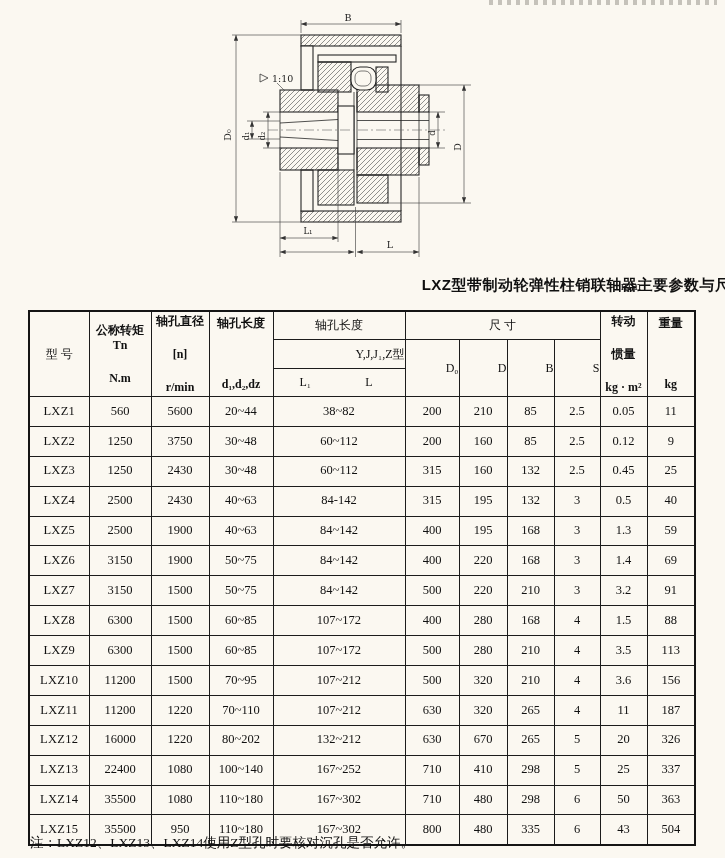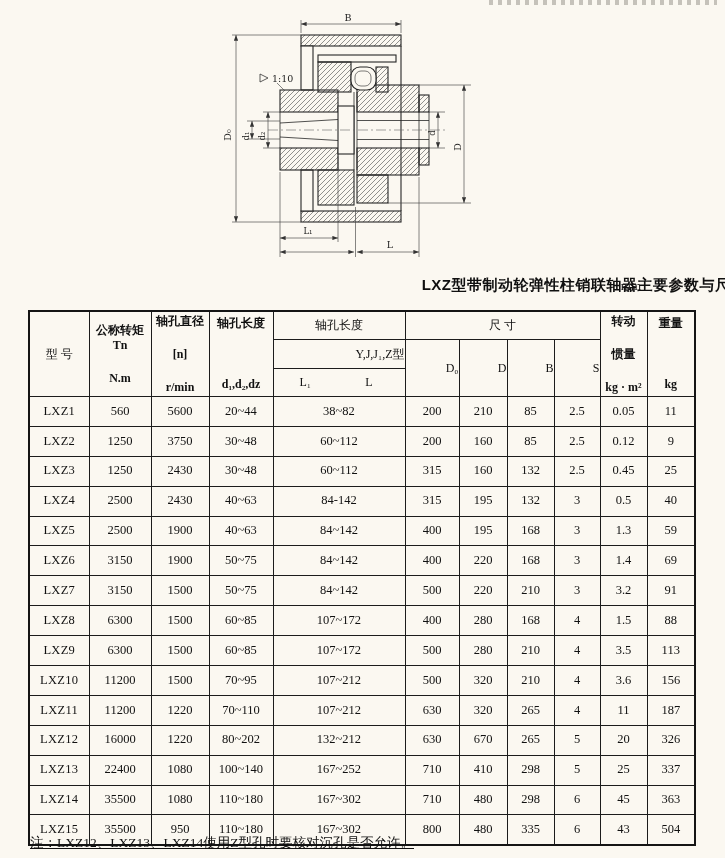--- a/index.html
+++ b/index.html
@@ -17,21 +17,21 @@
     background:repeating-linear-gradient(90deg,#9a968e 0 4px,transparent 4px 9px);
     opacity:.55;
   }
   .drawing{position:absolute;left:220px;top:0;}
   .title-row{position:absolute;top:276px;left:8px;width:100%;text-align:right;margin-left:13px;}
   .doc-title{
     font-family:"Liberation Sans","DejaVu Sans",sans-serif;
     font-weight:700;font-size:15px;letter-spacing:.5px;color:#101010;
   }
   .unit{position:absolute;top:278px;right:84px;font-size:13px;color:#101010;}
-  .note{position:absolute;top:834px;left:30px;font-size:13.5px;color:#101010;text-decoration:underline;}
+  .note{position:absolute;top:834px;left:30px;font-size:13.5px;color:#101010;}
 
   table.params{
     position:absolute;left:28px;top:310px;
     width:666px;border-collapse:collapse;table-layout:fixed;
     border:2px solid #151515;
   }
   .params th,.params td{
     border:1px solid #1c1c1c;
     text-align:center;vertical-align:middle;
     padding:0;font-weight:400;
@@ -402,21 +402,21 @@
         <tr>
       <td class="model">LXZ14</td>
       <td>35500</td>
       <td>1080</td>
       <td>110~180</td>
       <td>167~302</td>
       <td>710</td>
       <td>480</td>
       <td>298</td>
       <td>6</td>
-      <td>45</td>
+      <td>50</td>
       <td>363</td>
     </tr>
         <tr>
       <td class="model">LXZ15</td>
       <td>35500</td>
       <td>950</td>
       <td>110~180</td>
       <td>167~302</td>
       <td>800</td>
       <td>480</td>

